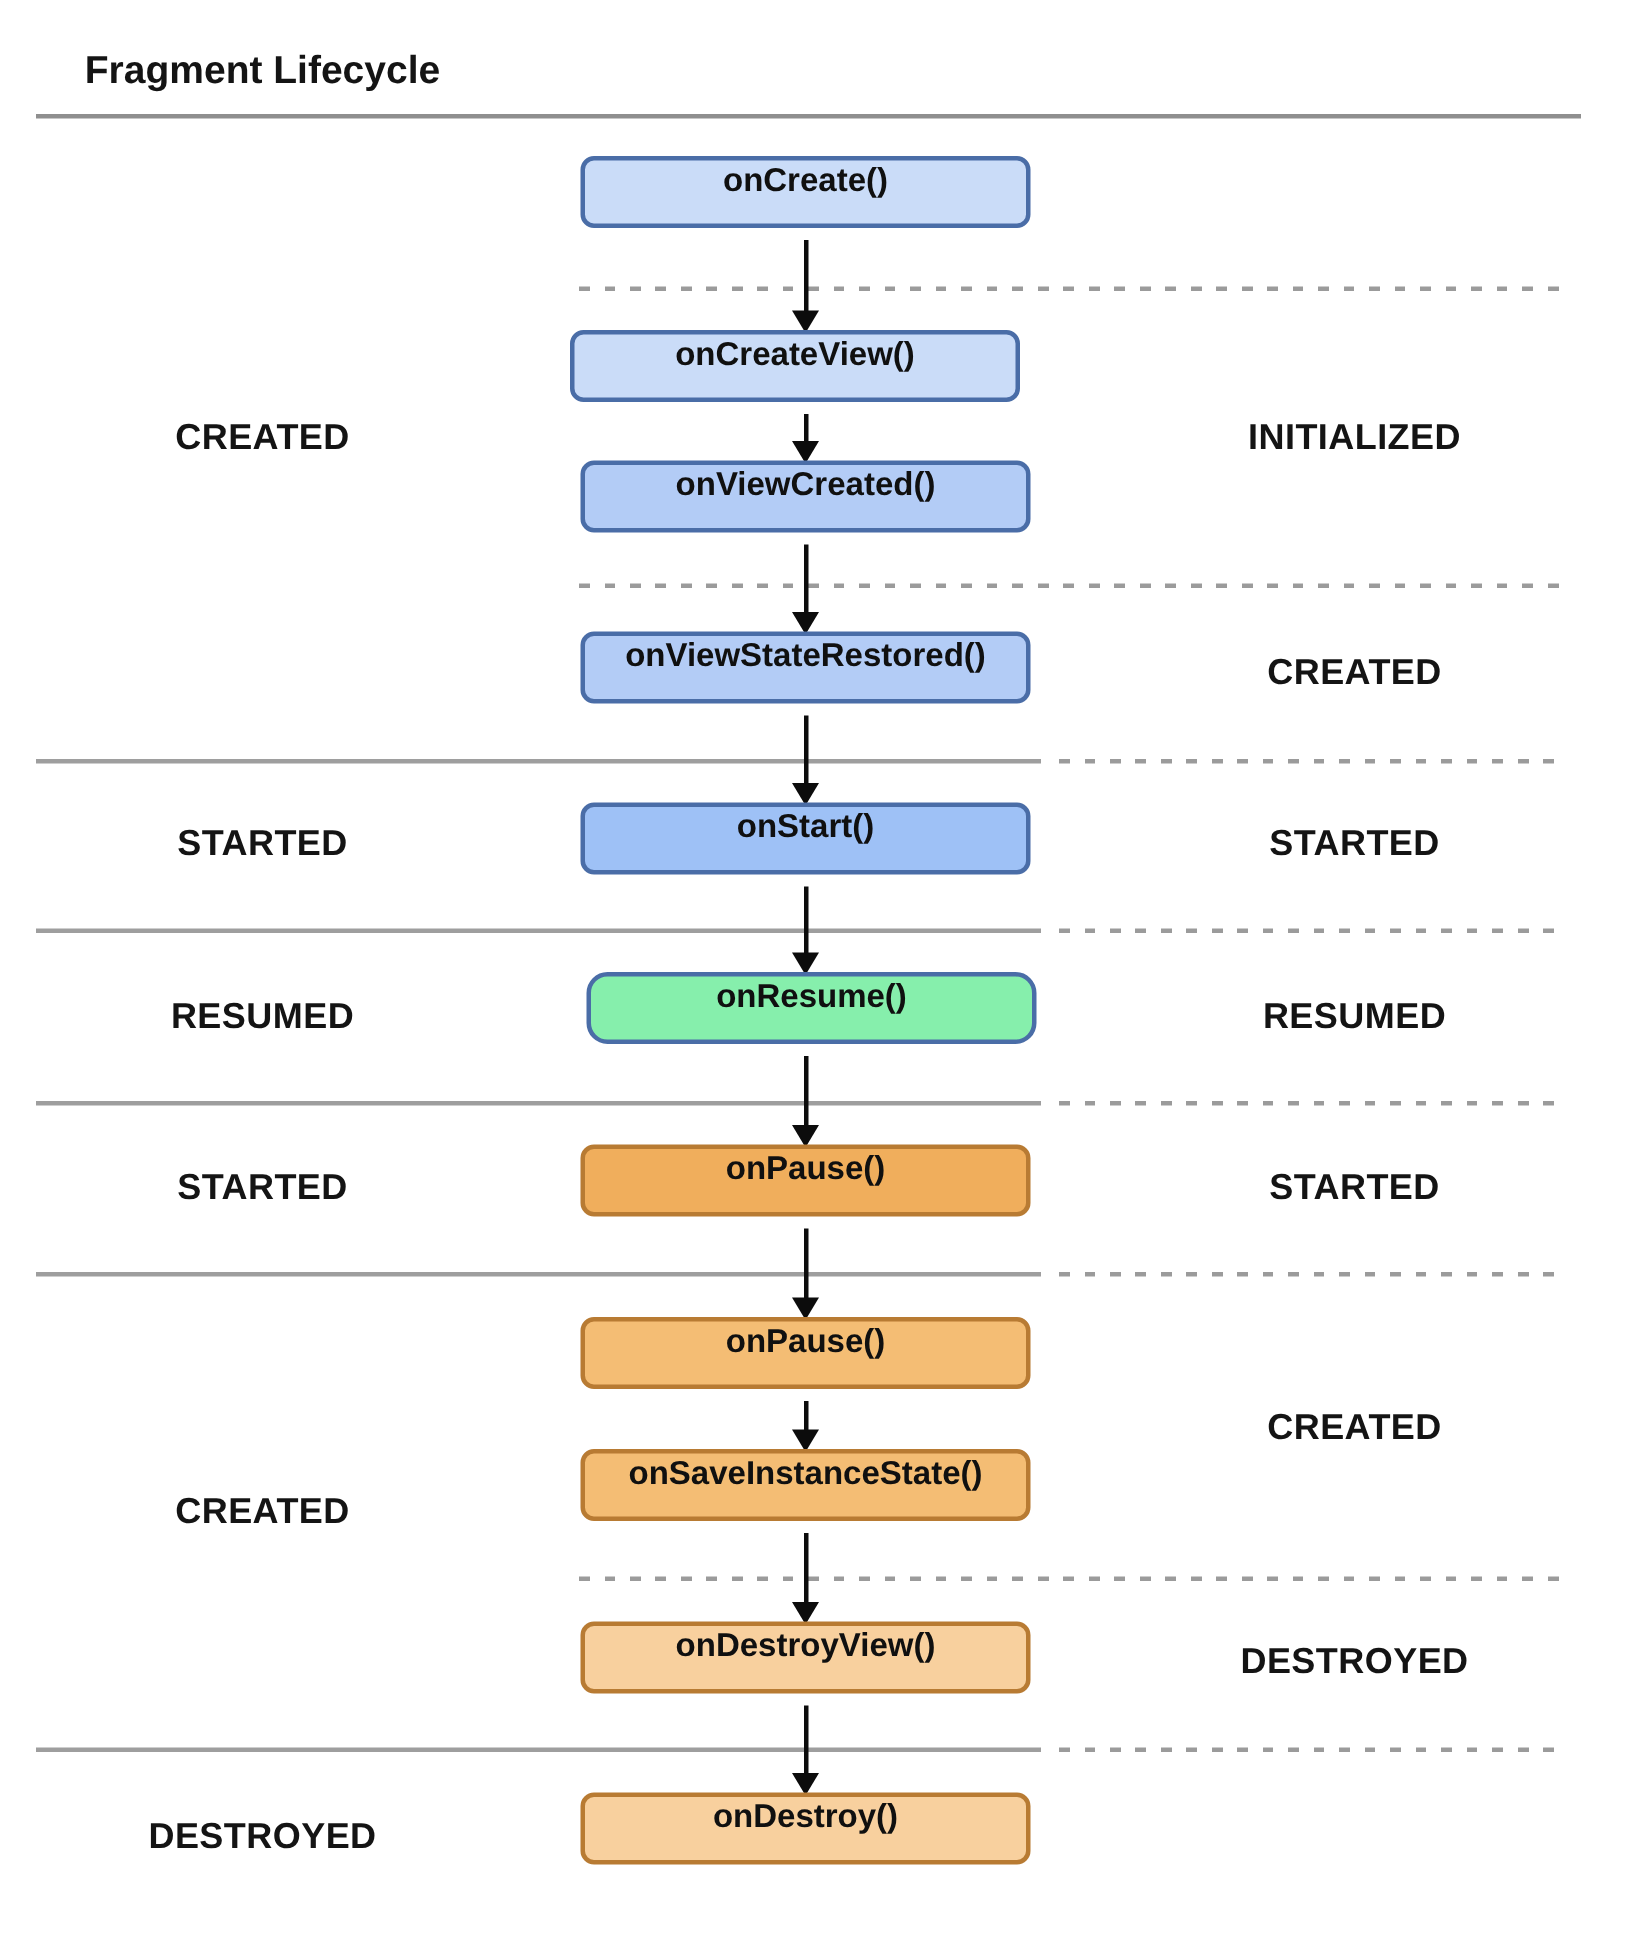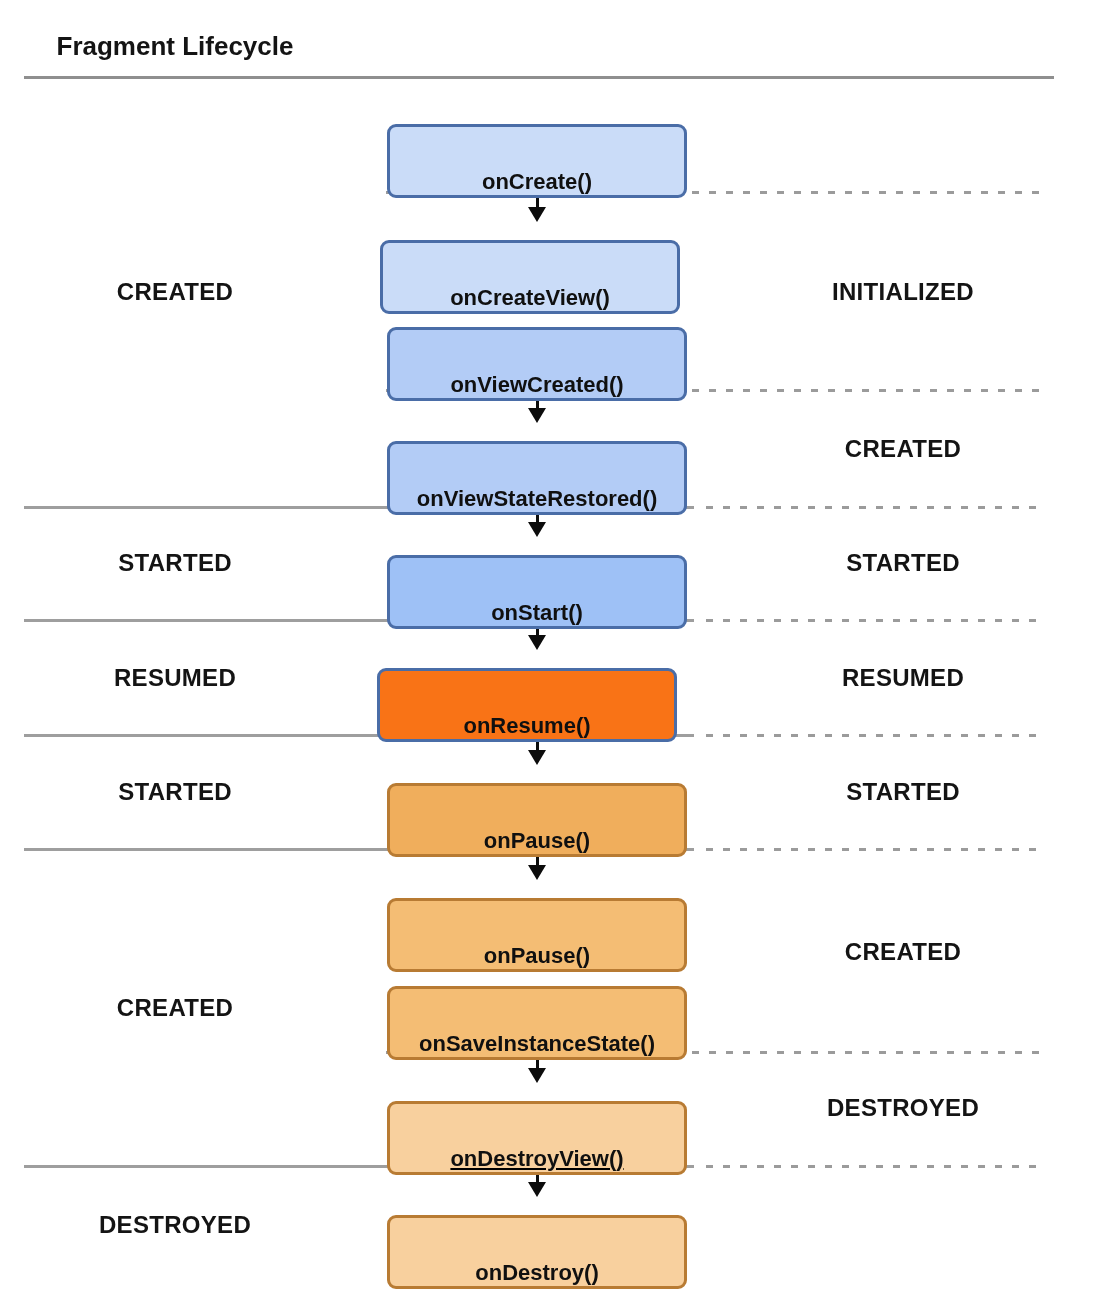--- a/index.html
+++ b/index.html
@@ -19,25 +19,25 @@
     position:absolute;left:24px;top:76px;width:1030px;height:3px;
     background:#8f8f8f;
   }
   .rule{position:absolute;height:3px;}
   .rule.solid{background:#9e9e9e;}
   .rule.dashed{
     background:repeating-linear-gradient(90deg,#9b9b9b 0 7px,transparent 7px 17px);
   }
   .cb-box{
     position:absolute;
-    width:300px;height:74px;
+    width:300px;height:48px;
     border-radius:9px;
     box-sizing:border-box;
     border:3px solid transparent;
-    display:flex;align-items:flex-end;justify-content:center;margin-top:20px;
+    display:flex;align-items:flex-start;justify-content:center;
   }
   .cb-box span{
     font-size:22px;font-weight:700;color:#101010;
   }
   .arrow-line{position:absolute;width:3px;background:#0c0c0c;}
   .arrow-head{
     position:absolute;width:0;height:0;
     border-left:9px solid transparent;
     border-right:9px solid transparent;
     border-top:15px solid #0c0c0c;
@@ -103,33 +103,33 @@
       </div>
       <div class="cb-box" style="left: 387px; top: 307px; background: rgb(179, 204, 246); border-color: rgb(74, 109, 167);">
         <span>onViewCreated()</span>
       </div>
       <div class="cb-box" style="left: 387px; top: 421px; background: rgb(179, 204, 246); border-color: rgb(74, 109, 167);">
         <span>onViewStateRestored()</span>
       </div>
       <div class="cb-box" style="left: 387px; top: 535px; background: rgb(158, 193, 246); border-color: rgb(74, 109, 167);">
         <span>onStart()</span>
       </div>
-      <div class="cb-box" style="left: 377px; top: 648px; background: #f97316; border-color: rgb(74, 109, 167);">
+      <div class="cb-box" style="left: 391px; top: 648px; background: #86efac; border-color: rgb(74, 109, 167); border-radius: 14px;">
         <span>onResume()</span>
       </div>
       <div class="cb-box" style="left: 387px; top: 763px; background: rgb(240, 174, 92); border-color: rgb(184, 123, 51);">
         <span>onPause()</span>
       </div>
       <div class="cb-box" style="left: 387px; top: 878px; background: rgb(244, 189, 116); border-color: rgb(184, 123, 51);">
         <span>onPause()</span>
       </div>
       <div class="cb-box" style="left: 387px; top: 966px; background: rgb(244, 189, 116); border-color: rgb(184, 123, 51);">
         <span>onSaveInstanceState()</span>
       </div>
-      <div class="cb-box" style="left: 387px; top: 1081px; background: rgb(248, 208, 158); border-color: rgb(184, 123, 51); text-decoration: underline;">
+      <div class="cb-box" style="left: 387px; top: 1081px; background: rgb(248, 208, 158); border-color: rgb(184, 123, 51);">
         <span>onDestroyView()</span>
       </div>
       <div class="cb-box" style="left: 387px; top: 1195px; background: rgb(248, 208, 158); border-color: rgb(184, 123, 51);">
         <span>onDestroy()</span>
       </div>
     </div>
   <div id="layer-left">
       <div class="state-label" style="left: -4px; width: 358px; top: 277px;">CREATED</div>
       <div class="state-label" style="left: -4px; width: 358px; top: 548px;">STARTED</div>
       <div class="state-label" style="left: -4px; width: 358px; top: 663px;">RESUMED</div>

